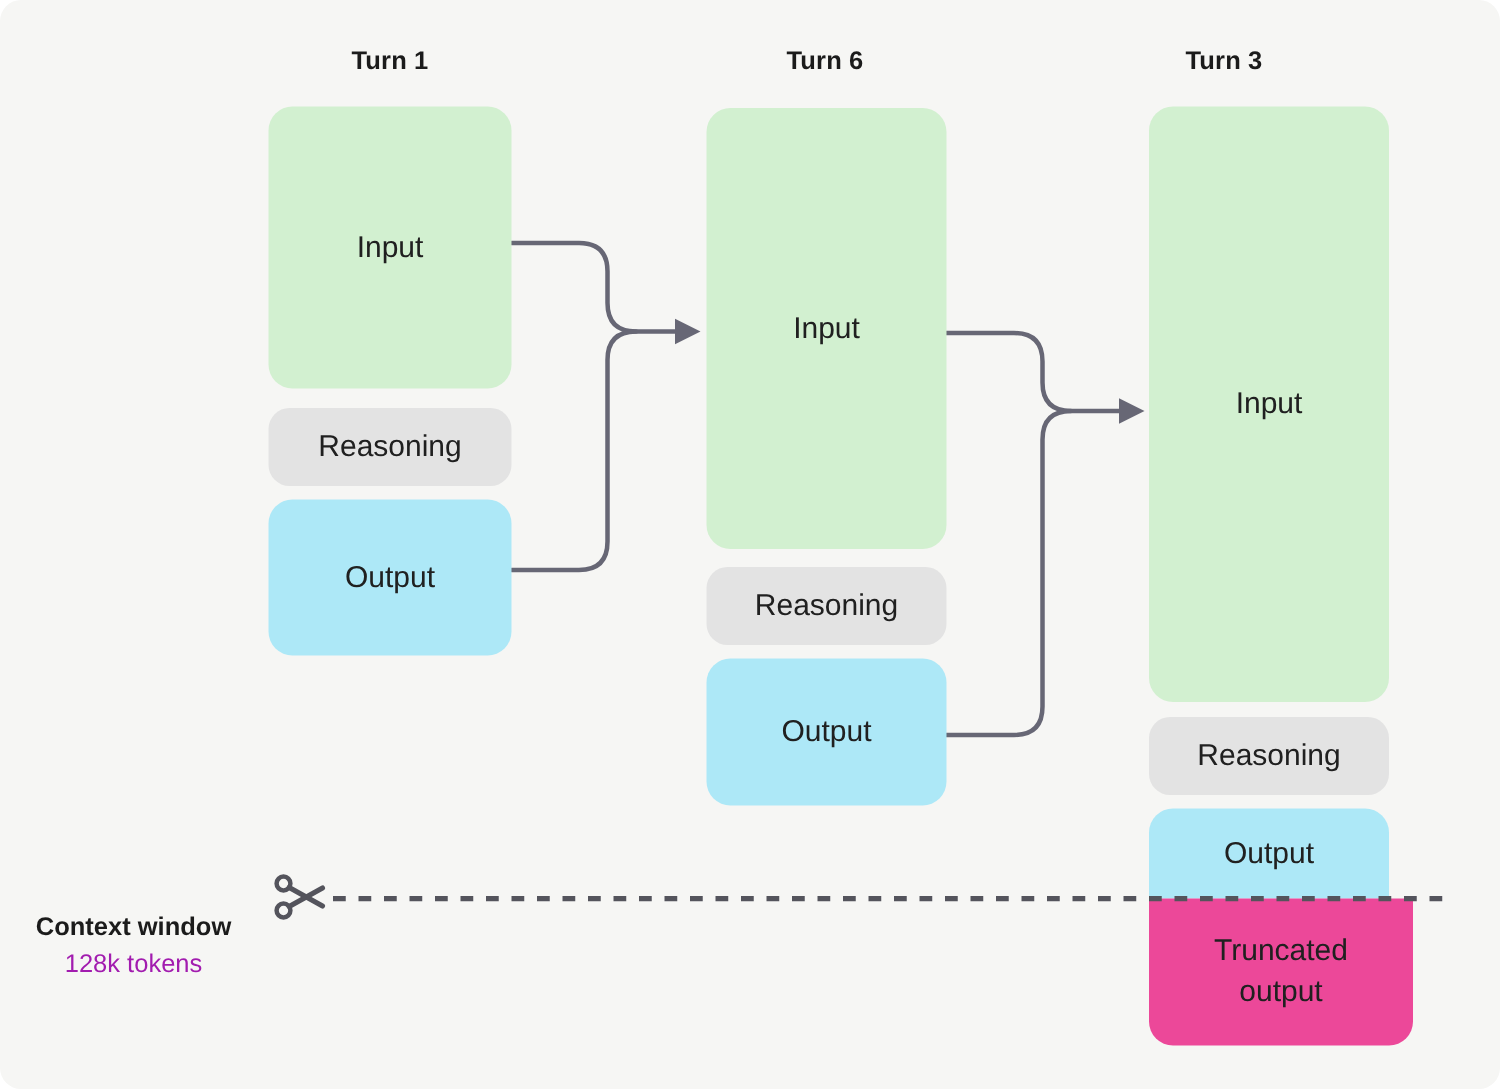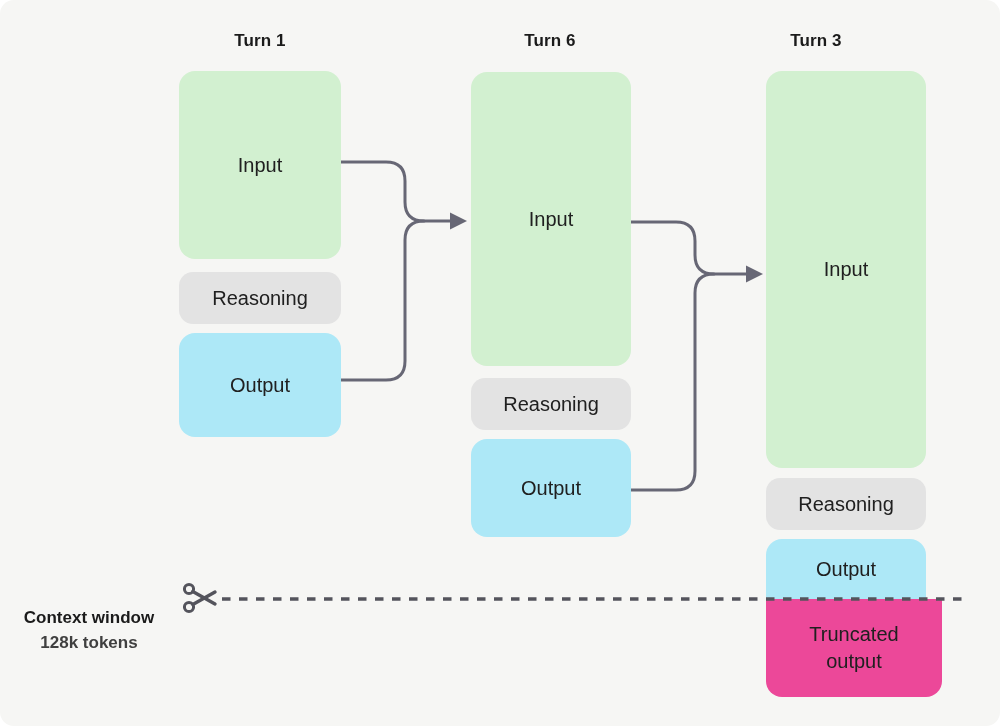--- a/index.html
+++ b/index.html
@@ -78,22 +78,22 @@
     z-index: 3;
   }
   .context-label .title {
     font-size: 17px;
     font-weight: 700;
     color: #1b1b1b;
     line-height: 25px;
   }
   .context-label .subtitle {
     font-size: 17px;
-    font-weight: 700;
-    color: #404040;
+    font-weight: 400;
+    color: #a21caf;
     line-height: 25px;
   }
   .scissors {
     position: absolute;
     left: 182px;
     top: 581px;
     width: 38px;
     height: 34px;
     z-index: 4;
   }

